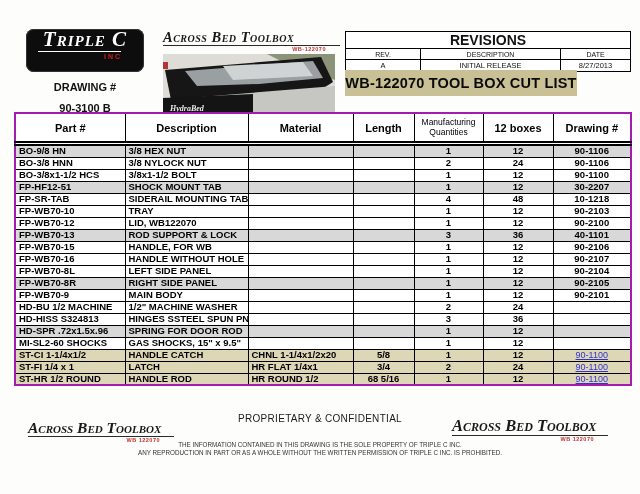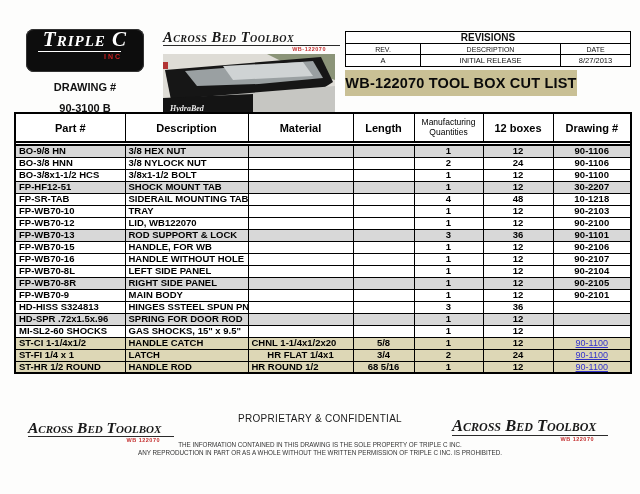--- a/index.html
+++ b/index.html
@@ -18,39 +18,39 @@
   .abt-logo { font-family:"Liberation Serif", serif; font-style:italic; font-weight:bold; font-variant:small-caps; color:#1a1a1a; white-space:nowrap; }
   .abt-underline { border-top:1.5px solid #2a2a2a; margin-top:-1px; }
   .abt-sub { text-align:right; color:#c43030; font-weight:bold; font-size:5.5px; letter-spacing:.5px; padding-right:14px; line-height:6px; }
   .hdr-abt { position:absolute; left:163px; top:29px; width:177px; }
   .hdr-abt .abt-logo { font-size:14.5px; letter-spacing:.5px; }
   .toolbox-photo { display:block; margin-top:2px; width:172px; height:62px; }
 
   
   .rev-table { position:absolute; left:345px; top:31px; width:285px; border-collapse:collapse; table-layout:fixed; }
   .rev-table th, .rev-table td { border:1px solid #000; text-align:center; color:#111; background:#fff; }
-  .rev-title { font-size:10px; font-weight:bold; height:11px; }
+  .rev-title { font-size:14px; font-weight:bold; height:11px; }
   .rev-head td { font-size:7px; height:11px; }
   .rev-data td { font-size:7.5px; height:12px; }
   .title-bar { position:absolute; left:345px; top:70px; width:232px; height:26px; background:#c9c095; color:#0a0a0a; font-weight:bold; font-size:14.5px; text-align:center; line-height:26px; letter-spacing:.2px; }
 
   
-  .cut-table { position:absolute; left:14px; top:112px; width:616px; border-collapse:collapse; table-layout:fixed; border:2px solid #000000; }
+  .cut-table { position:absolute; left:14px; top:112px; width:616px; border-collapse:collapse; table-layout:fixed; border:2px solid #a21caf; }
   .cut-table th { border:1px solid #000; border-bottom:2px solid #000; background:#fff; font-size:11px; font-weight:bold; height:29px; text-align:center; color:#000; }
   .cut-table th.mfg { font-weight:normal; font-size:8.5px; line-height:1.15; }
   .cut-table tr.spacer td { border:none; border-bottom:2px solid #000; height:3px; background:#fff; }
   .cut-table tbody td { border:1px solid #000; font-size:9.5px; height:12px; padding:0 3px; color:#000; font-weight:bold; line-height:1.05; overflow:hidden; white-space:nowrap; }
   .col-part, .col-desc, .col-material { text-align:left; }
   .col-length, .col-qty, .col-boxes, .col-drawing { text-align:center; }
   .col-length { white-space:pre; }
   .col-drawing { font-weight:normal; }
   tr.shade-white td { background:#fff; }
   tr.shade-gray td { background:#d8d8d8; }
   tr.shade-tan td { background:#ddd7b6; }
-  tr[data-idx="19"] .col-material { text-align:center; }
+  tr[data-idx="19"] .col-material { }
   .drawing-link { color:#3333cc; text-decoration:underline; font-size:9px; font-weight:normal; }
 
   
   .foot-abt-left { position:absolute; left:28px; top:419px; width:146px; }
   .foot-abt-left .abt-logo { font-size:15.5px; }
   .foot-abt-right { position:absolute; left:452px; top:416px; width:156px; }
   .foot-abt-right .abt-logo { font-size:16.5px; }
   .conf-title { position:absolute; left:195px; top:413px; width:250px; text-align:center; font-weight:normal; font-size:10px; color:#1a1a1a; letter-spacing:.3px; }
   .conf-lines { position:absolute; left:90px; top:441px; width:460px; text-align:center; font-size:6.3px; color:#333; line-height:8px; }
 </style>
@@ -197,21 +197,21 @@
         <td class="col-boxes">12</td>
         <td class="col-drawing">90-2100</td>
       </tr>
       <tr class="data shade-gray" data-idx="8">
         <td class="col-part">FP-WB70-13</td>
         <td class="col-desc">ROD SUPPORT &amp; LOCK</td>
         <td class="col-material"></td>
         <td class="col-length"></td>
         <td class="col-qty">3</td>
         <td class="col-boxes">36</td>
-        <td class="col-drawing">90-1101</td>
+        <td class="col-drawing">40-1101</td>
       </tr>
       <tr class="data shade-white" data-idx="9">
         <td class="col-part">FP-WB70-15</td>
         <td class="col-desc">HANDLE, FOR WB</td>
         <td class="col-material"></td>
         <td class="col-length"></td>
         <td class="col-qty">1</td>
         <td class="col-boxes">12</td>
         <td class="col-drawing">90-2106</td>
       </tr>
@@ -243,20 +243,29 @@
         <td class="col-drawing">90-2105</td>
       </tr>
       <tr class="data shade-white" data-idx="13">
         <td class="col-part">FP-WB70-9</td>
         <td class="col-desc">MAIN BODY</td>
         <td class="col-material"></td>
         <td class="col-length"></td>
         <td class="col-qty">1</td>
         <td class="col-boxes">12</td>
         <td class="col-drawing">90-2101</td>
+      </tr>
+      <tr class="data shade-white" data-idx="14">
+        <td class="col-part">HD-BU 1/2 MACHINE</td>
+        <td class="col-desc">1/2" MACHINE WASHER</td>
+        <td class="col-material"></td>
+        <td class="col-length"></td>
+        <td class="col-qty">2</td>
+        <td class="col-boxes">24</td>
+        <td class="col-drawing"></td>
       </tr>
       <tr class="data shade-white" data-idx="15">
         <td class="col-part">HD-HISS S324813</td>
         <td class="col-desc">HINGES SSTEEL SPUN PN</td>
         <td class="col-material"></td>
         <td class="col-length"></td>
         <td class="col-qty">3</td>
         <td class="col-boxes">36</td>
         <td class="col-drawing"></td>
       </tr>

